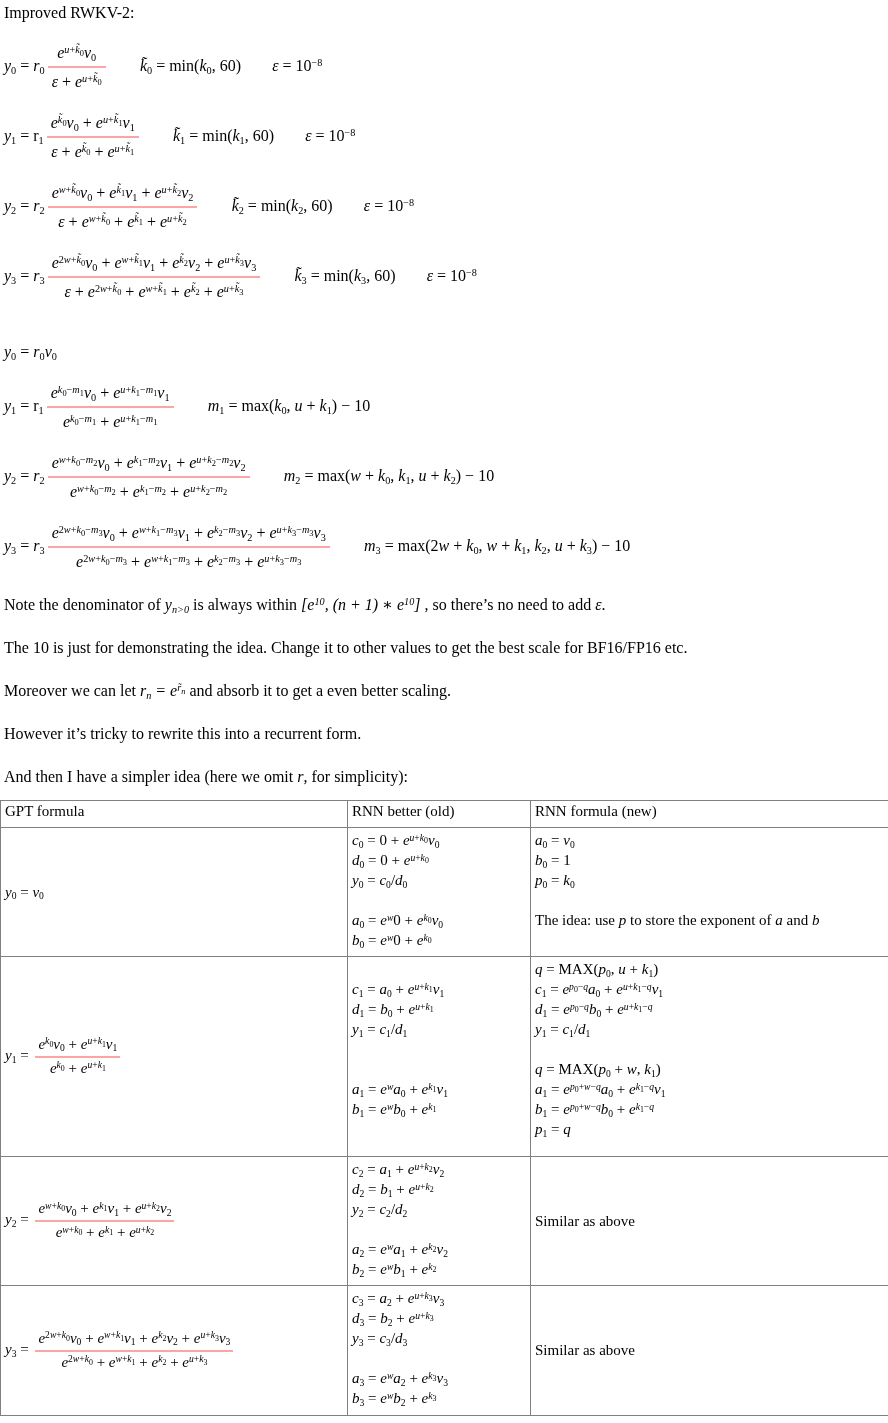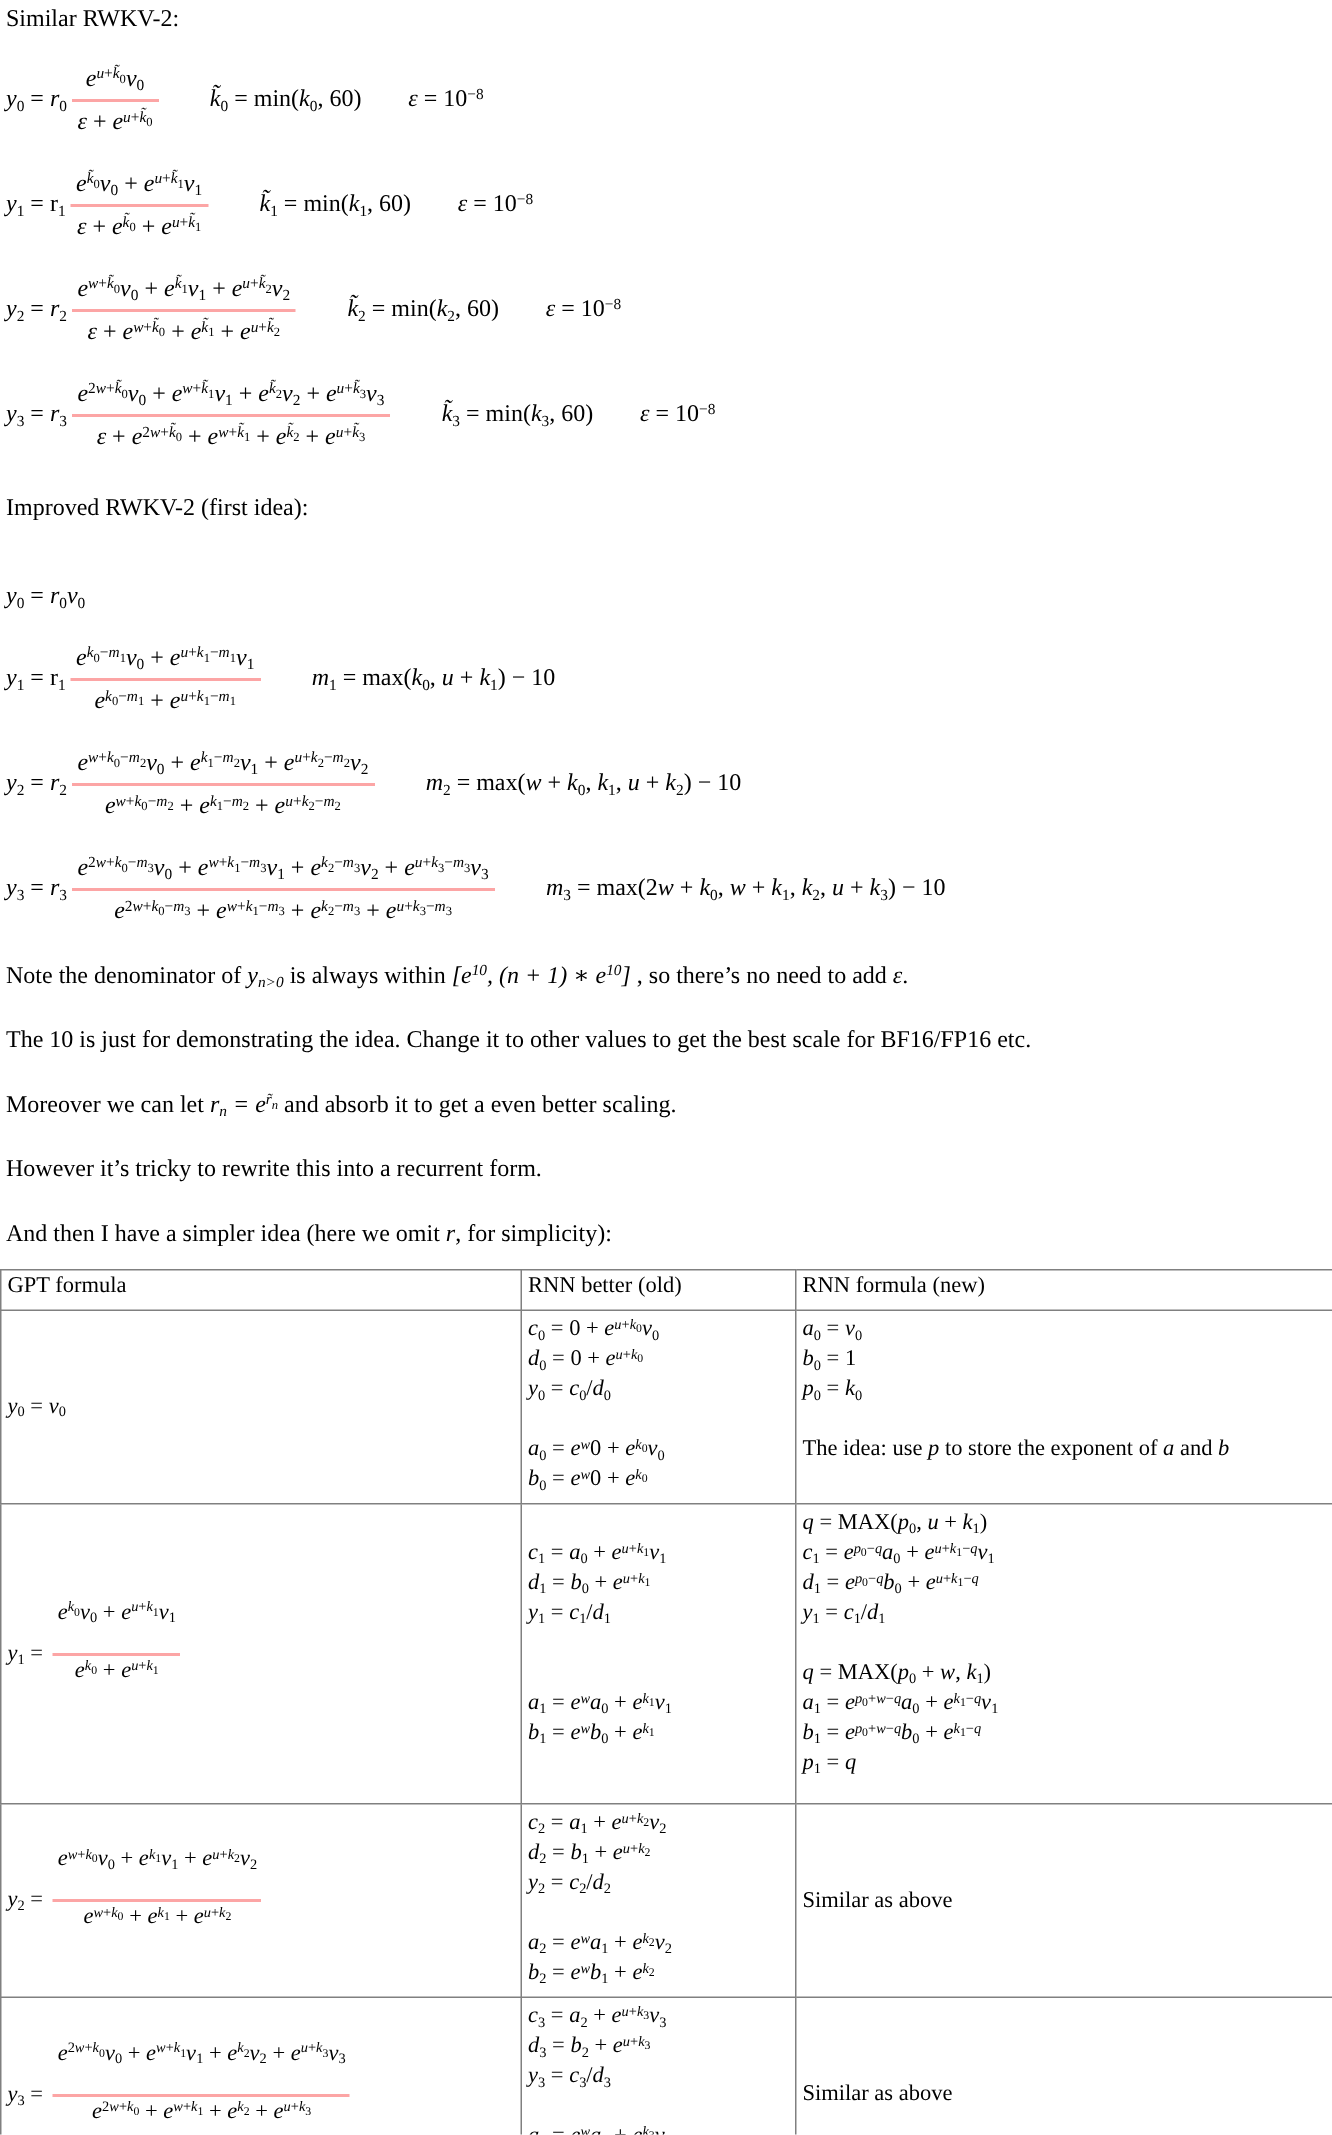--- a/index.html
+++ b/index.html
@@ -32,36 +32,35 @@
 
   .ftable { border-collapse: collapse; table-layout: fixed; width: 888px; margin-top: 12px; font-size: 15px; }
   .ftable th, .ftable td { border: 1px solid #808080; padding: 2px 4px; text-align: left; vertical-align: top; font-weight: normal; overflow: hidden; margin-left: 44px; }
   .ftable thead tr { height: 27px; }
   .ftable .row-y0 { height: 129px; }
   .ftable .row-y1 { height: 200px; }
   .ftable .row-y2 { height: 129px; }
   .ftable .row-y3 { height: 130px; }
   .ftable .fline { line-height: 20px; min-height: 20px; white-space: nowrap; font-family: Liberation Serif, serif; }
   .ftable .gpt-cell { vertical-align: middle; white-space: nowrap; }
-  .ftable .gpt-cell .frac .num, .ftable .gpt-cell .frac .den { line-height: 21px; padding: 0 3px 16px; }
+  .ftable .gpt-cell .frac .num, .ftable .gpt-cell .frac .den { line-height: 21px; padding: 0 3px 1px; }
   .ftable .similar-cell { vertical-align: middle; }
 </style>
 </head>
 <body>
 
 <div class="page">
 
-  <p class="heading">Similar RWKV-2:</p>
+  <p class="heading">Improved RWKV-2:</p>
 
   <div class="dformula"><i>y</i><sub>0</sub> = <i>r</i><sub>0</sub><span class="frac"><span class="num"><i>e</i><sup><i>u</i>+<i>k̃</i><sub>0</sub></sup><i>v</i><sub>0</sub></span><span class="den"><i>ε</i> + <i>e</i><sup><i>u</i>+<i>k̃</i><sub>0</sub></sup></span></span><span class="quad"></span> <i>k̃</i><sub>0</sub> = min(<i>k</i><sub>0</sub>, 60)<span class="quad"></span> <i>ε</i> = 10<sup>−8</sup></div>
   <div class="dformula"><i>y</i><sub>1</sub> = r<sub>1</sub><span class="frac"><span class="num"><i>e</i><sup><i>k̃</i><sub>0</sub></sup><i>v</i><sub>0</sub> + <i>e</i><sup><i>u</i>+<i>k̃</i><sub>1</sub></sup><i>v</i><sub>1</sub></span><span class="den"><i>ε</i> + <i>e</i><sup><i>k̃</i><sub>0</sub></sup> + <i>e</i><sup><i>u</i>+<i>k̃</i><sub>1</sub></sup></span></span><span class="quad"></span> <i>k̃</i><sub>1</sub> = min(<i>k</i><sub>1</sub>, 60)<span class="quad"></span> <i>ε</i> = 10<sup>−8</sup></div>
   <div class="dformula"><i>y</i><sub>2</sub> = <i>r</i><sub>2</sub><span class="frac"><span class="num"><i>e</i><sup><i>w</i>+<i>k̃</i><sub>0</sub></sup><i>v</i><sub>0</sub> + <i>e</i><sup><i>k̃</i><sub>1</sub></sup><i>v</i><sub>1</sub> + <i>e</i><sup><i>u</i>+<i>k̃</i><sub>2</sub></sup><i>v</i><sub>2</sub></span><span class="den"><i>ε</i> + <i>e</i><sup><i>w</i>+<i>k̃</i><sub>0</sub></sup> + <i>e</i><sup><i>k̃</i><sub>1</sub></sup> + <i>e</i><sup><i>u</i>+<i>k̃</i><sub>2</sub></sup></span></span><span class="quad"></span> <i>k̃</i><sub>2</sub> = min(<i>k</i><sub>2</sub>, 60)<span class="quad"></span> <i>ε</i> = 10<sup>−8</sup></div>
   <div class="dformula"><i>y</i><sub>3</sub> = <i>r</i><sub>3</sub><span class="frac"><span class="num"><i>e</i><sup>2<i>w</i>+<i>k̃</i><sub>0</sub></sup><i>v</i><sub>0</sub> + <i>e</i><sup><i>w</i>+<i>k̃</i><sub>1</sub></sup><i>v</i><sub>1</sub> + <i>e</i><sup><i>k̃</i><sub>2</sub></sup><i>v</i><sub>2</sub> + <i>e</i><sup><i>u</i>+<i>k̃</i><sub>3</sub></sup><i>v</i><sub>3</sub></span><span class="den"><i>ε</i> + <i>e</i><sup>2<i>w</i>+<i>k̃</i><sub>0</sub></sup> + <i>e</i><sup><i>w</i>+<i>k̃</i><sub>1</sub></sup> + <i>e</i><sup><i>k̃</i><sub>2</sub></sup> + <i>e</i><sup><i>u</i>+<i>k̃</i><sub>3</sub></sup></span></span><span class="quad"></span> <i>k̃</i><sub>3</sub> = min(<i>k</i><sub>3</sub>, 60)<span class="quad"></span> <i>ε</i> = 10<sup>−8</sup></div>
 
-  <p class="heading improved">Improved RWKV-2 (first idea):</p>
 
   <div class="sformula"><i>y</i><sub>0</sub> = <i>r</i><sub>0</sub><i>v</i><sub>0</sub></div>
   <div class="dformula"><i>y</i><sub>1</sub> = r<sub>1</sub><span class="frac"><span class="num"><i>e</i><sup><i>k</i><sub>0</sub>−<i>m</i><sub>1</sub></sup><i>v</i><sub>0</sub> + <i>e</i><sup><i>u</i>+<i>k</i><sub>1</sub>−<i>m</i><sub>1</sub></sup><i>v</i><sub>1</sub></span><span class="den"><i>e</i><sup><i>k</i><sub>0</sub>−<i>m</i><sub>1</sub></sup> + <i>e</i><sup><i>u</i>+<i>k</i><sub>1</sub>−<i>m</i><sub>1</sub></sup></span></span><span class="quad"></span> <i>m</i><sub>1</sub> = max(<i>k</i><sub>0</sub>, <i>u</i> + <i>k</i><sub>1</sub>) − 10</div>
   <div class="dformula"><i>y</i><sub>2</sub> = <i>r</i><sub>2</sub><span class="frac"><span class="num"><i>e</i><sup><i>w</i>+<i>k</i><sub>0</sub>−<i>m</i><sub>2</sub></sup><i>v</i><sub>0</sub> + <i>e</i><sup><i>k</i><sub>1</sub>−<i>m</i><sub>2</sub></sup><i>v</i><sub>1</sub> + <i>e</i><sup><i>u</i>+<i>k</i><sub>2</sub>−<i>m</i><sub>2</sub></sup><i>v</i><sub>2</sub></span><span class="den"><i>e</i><sup><i>w</i>+<i>k</i><sub>0</sub>−<i>m</i><sub>2</sub></sup> + <i>e</i><sup><i>k</i><sub>1</sub>−<i>m</i><sub>2</sub></sup> + <i>e</i><sup><i>u</i>+<i>k</i><sub>2</sub>−<i>m</i><sub>2</sub></sup></span></span><span class="quad"></span> <i>m</i><sub>2</sub> = max(<i>w</i> + <i>k</i><sub>0</sub>, <i>k</i><sub>1</sub>, <i>u</i> + <i>k</i><sub>2</sub>) − 10</div>
   <div class="dformula"><i>y</i><sub>3</sub> = <i>r</i><sub>3</sub><span class="frac"><span class="num"><i>e</i><sup>2<i>w</i>+<i>k</i><sub>0</sub>−<i>m</i><sub>3</sub></sup><i>v</i><sub>0</sub> + <i>e</i><sup><i>w</i>+<i>k</i><sub>1</sub>−<i>m</i><sub>3</sub></sup><i>v</i><sub>1</sub> + <i>e</i><sup><i>k</i><sub>2</sub>−<i>m</i><sub>3</sub></sup><i>v</i><sub>2</sub> + <i>e</i><sup><i>u</i>+<i>k</i><sub>3</sub>−<i>m</i><sub>3</sub></sup><i>v</i><sub>3</sub></span><span class="den"><i>e</i><sup>2<i>w</i>+<i>k</i><sub>0</sub>−<i>m</i><sub>3</sub></sup> + <i>e</i><sup><i>w</i>+<i>k</i><sub>1</sub>−<i>m</i><sub>3</sub></sup> + <i>e</i><sup><i>k</i><sub>2</sub>−<i>m</i><sub>3</sub></sup> + <i>e</i><sup><i>u</i>+<i>k</i><sub>3</sub>−<i>m</i><sub>3</sub></sup></span></span><span class="quad"></span> <i>m</i><sub>3</sub> = max(2<i>w</i> + <i>k</i><sub>0</sub>, <i>w</i> + <i>k</i><sub>1</sub>, <i>k</i><sub>2</sub>, <i>u</i> + <i>k</i><sub>3</sub>) − 10</div>
 
   <p class="para">Note the denominator of <i>y<sub>n&gt;0</sub></i> is always within <i>[e<sup>10</sup>, (n + 1) ∗ e<sup>10</sup>]</i> , so there’s no need to add <i>ε</i>.</p>
   <p class="para">The 10 is just for demonstrating the idea. Change it to other values to get the best scale for BF16/FP16 etc.</p>
   <p class="para">Moreover we can let <i>r<sub>n</sub> = e<sup>r̃<sub>n</sub></sup></i> and absorb it to get a even better scaling.</p>
   <p class="para">However it’s tricky to rewrite this into a recurrent form.</p>

